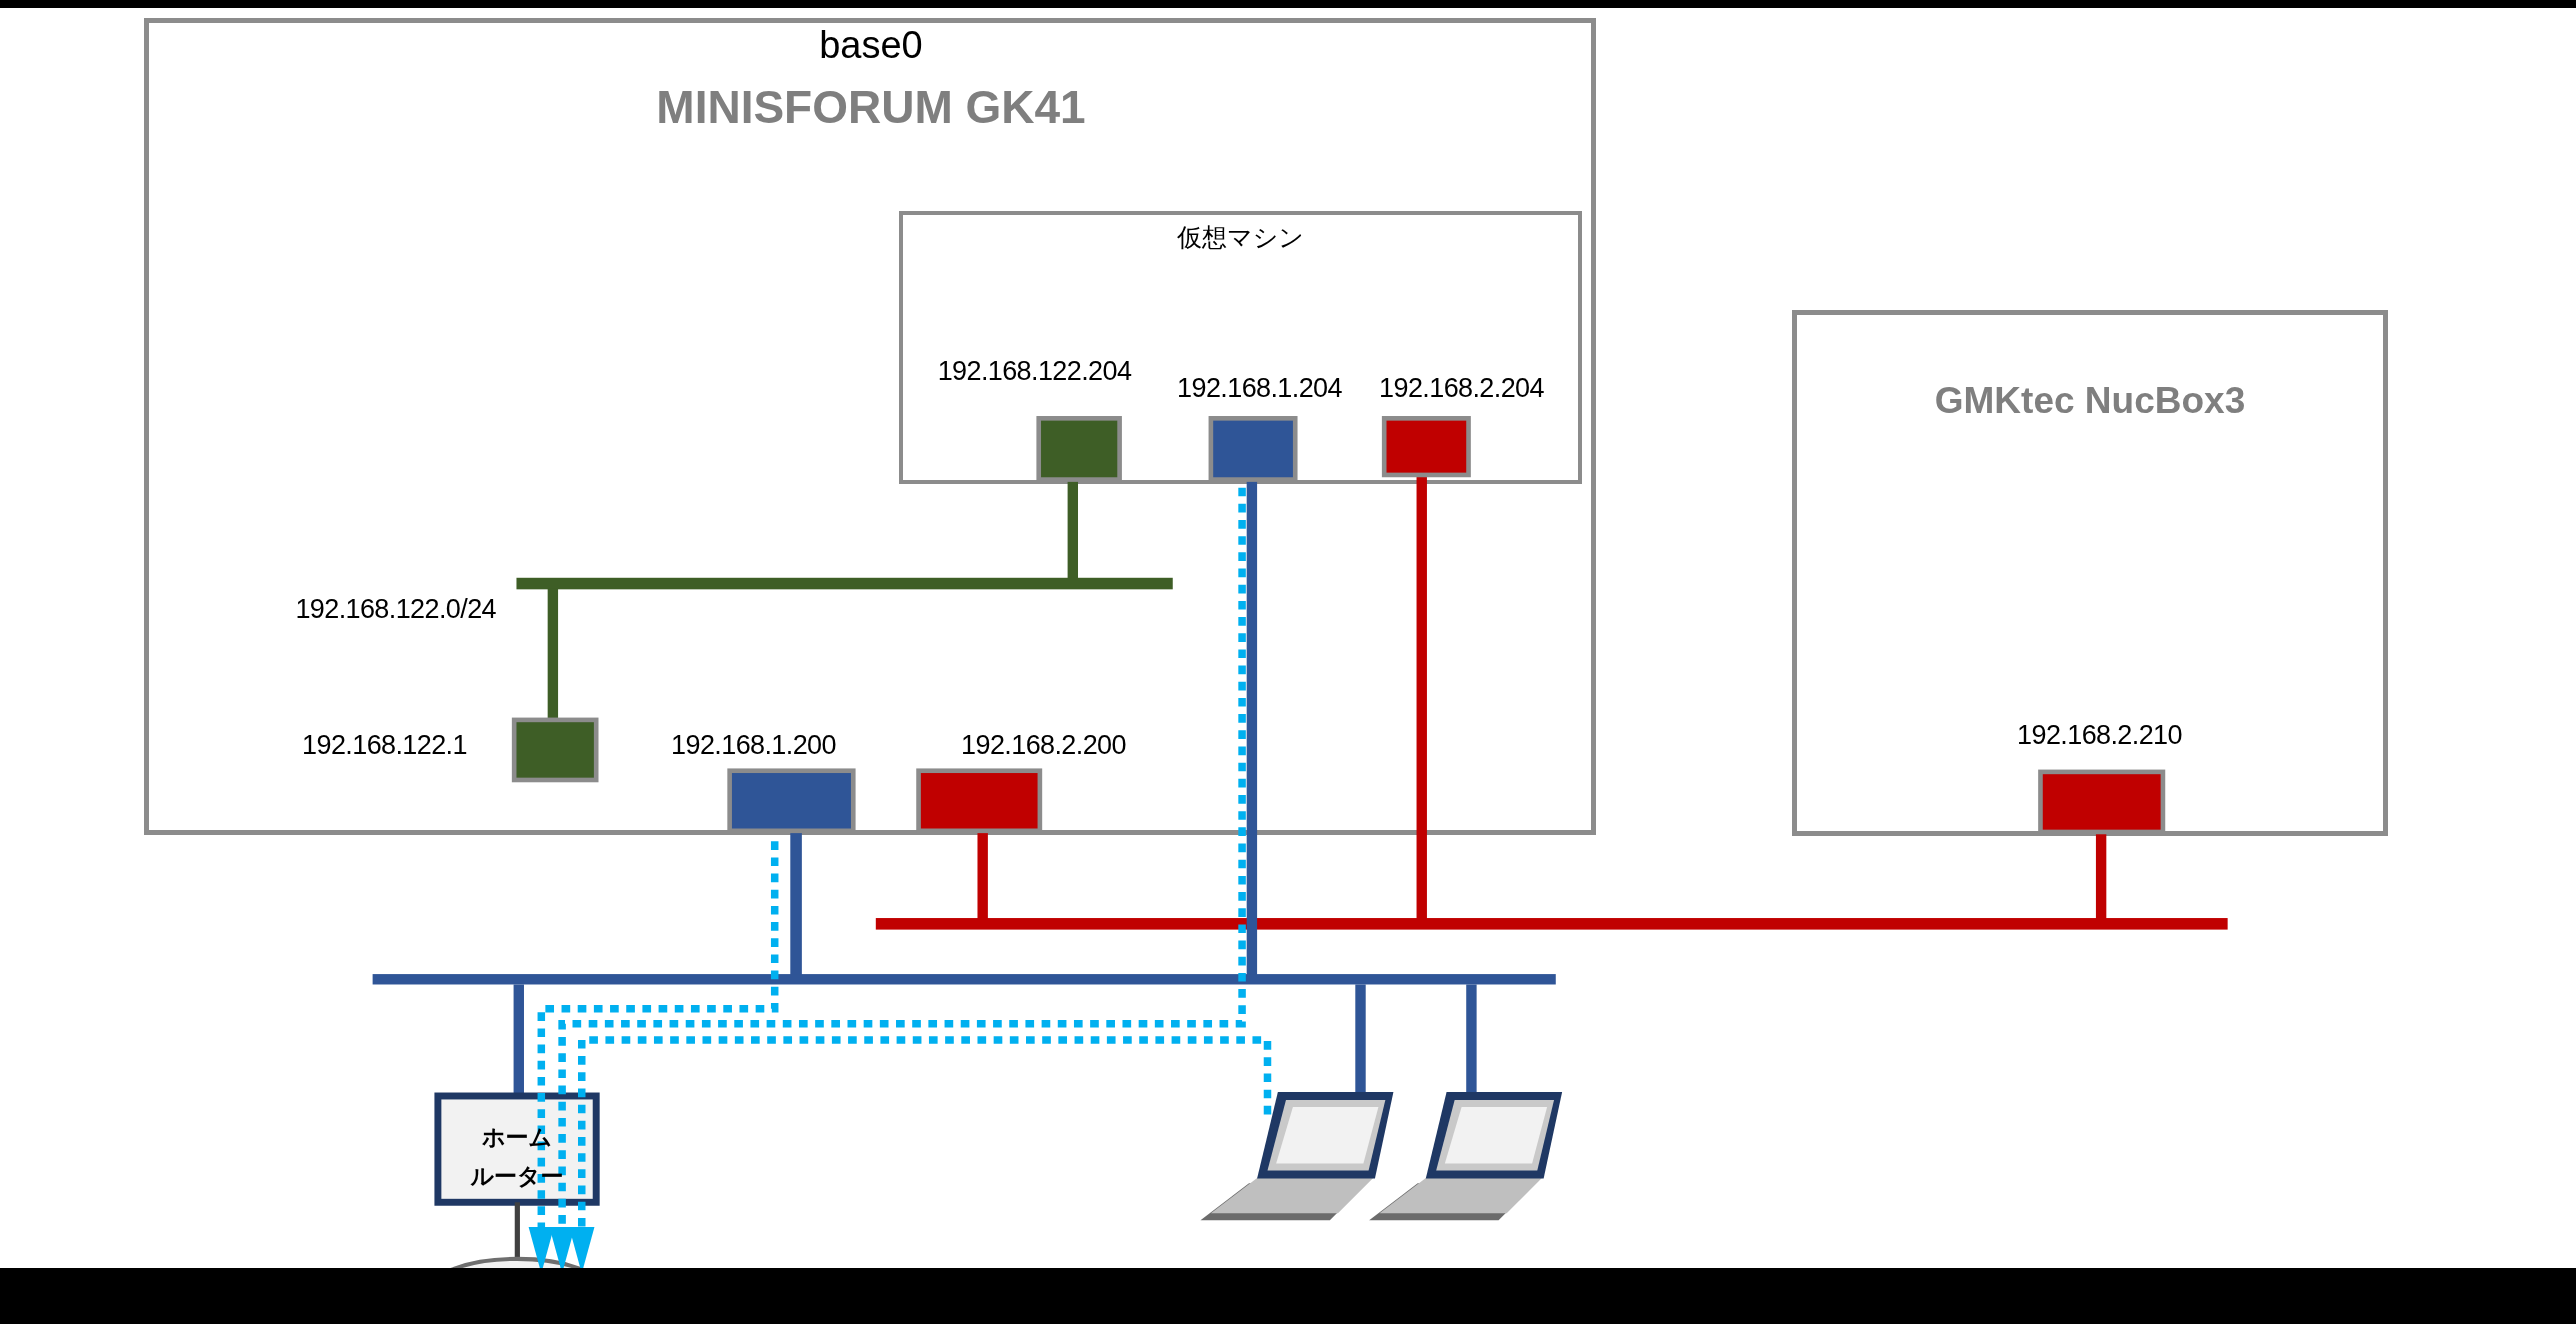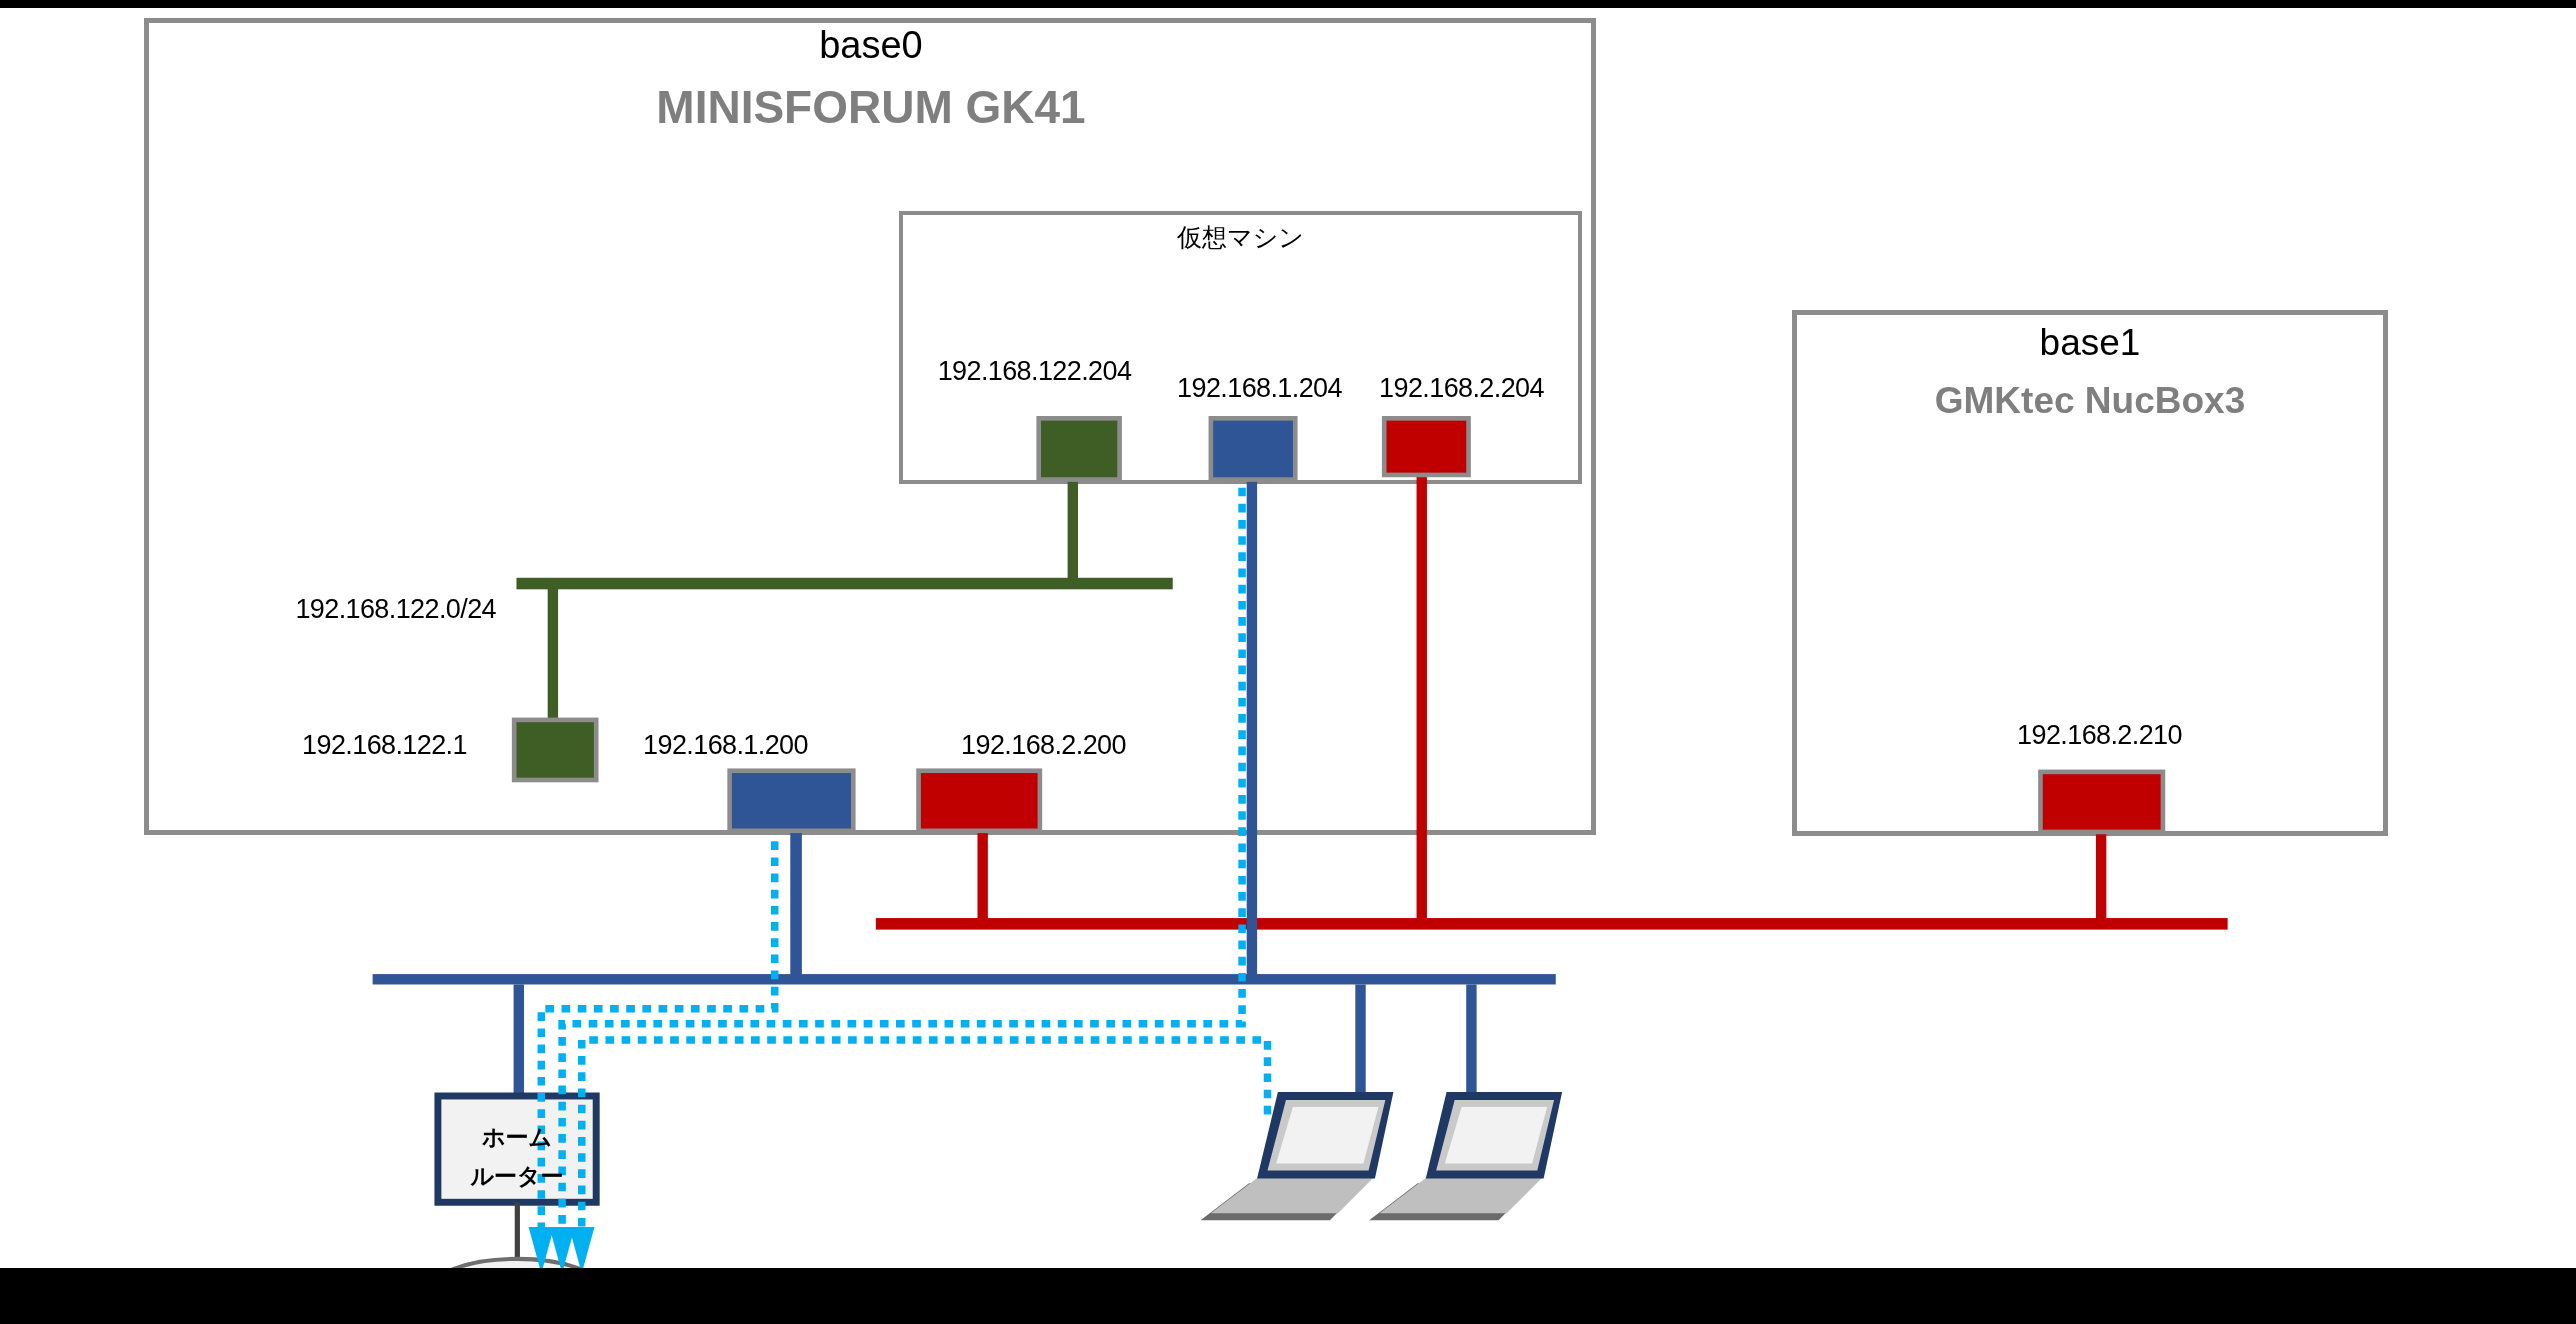--- a/index.html
+++ b/index.html
@@ -104,24 +104,23 @@
 
   <div class="lbl vm-title" style="left:899px;top:213px;width:683px;">仮想マシン</div>
 
   <div class="lbl ip" style="left:861px;top:348px;width:347px;">192.168.122.204</div>
   <div class="lbl ip" style="left:1086px;top:365px;width:347px;">192.168.1.204</div>
   <div class="lbl ip" style="left:1288px;top:365px;width:347px;">192.168.2.204</div>
 
   <div class="lbl net-cidr" style="left:149px;top:586px;width:347px;">192.168.122.0/24</div>
 
   <div class="lbl ip" style="left:211px;top:722px;width:347px;">192.168.122.1</div>
-  <div class="lbl ip" style="left:552px;top:722px;width:347px;">192.168.1.200</div>
+  <div class="lbl ip" style="left:580px;top:722px;width:347px;">192.168.1.200</div>
   <div class="lbl ip" style="left:870px;top:722px;width:347px;">192.168.2.200</div>
 
-  <div class="lbl machine-name" style="left:1792px;top:314px;width:596px;font-size:37px;">base1</div>
   <div class="lbl machine-model" style="left:1792px;top:372px;width:596px;font-size:37px;">GMKtec NucBox3</div>
   <div class="lbl ip" style="left:1926px;top:712px;width:347px;">192.168.2.210</div>
 
   <div class="lbl router-lbl" style="left:438px;top:1110px;width:158px;">
     <span style="display:block;">ホーム</span>
     <span style="display:block;">ルーター</span>
   </div>
 
 </div>
 

